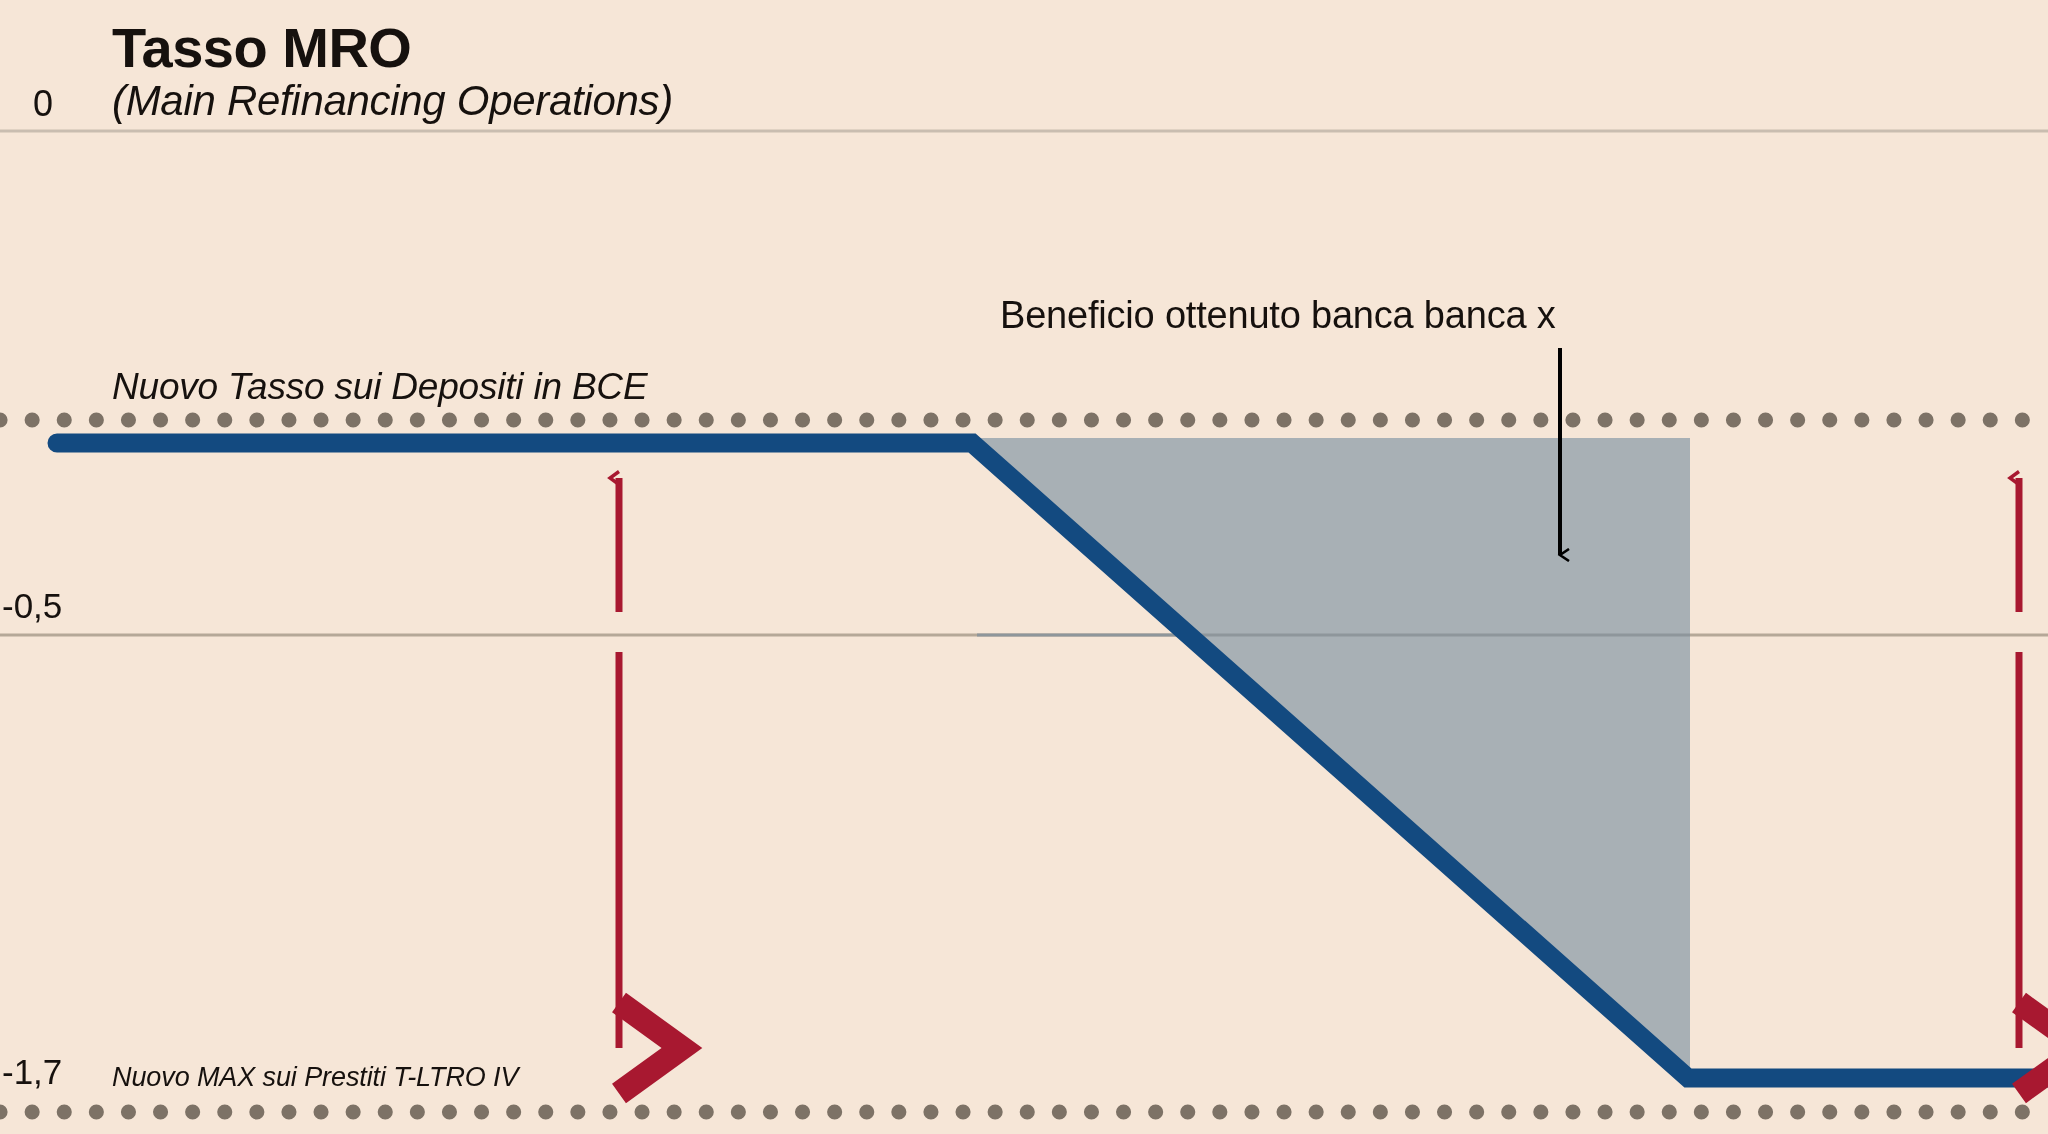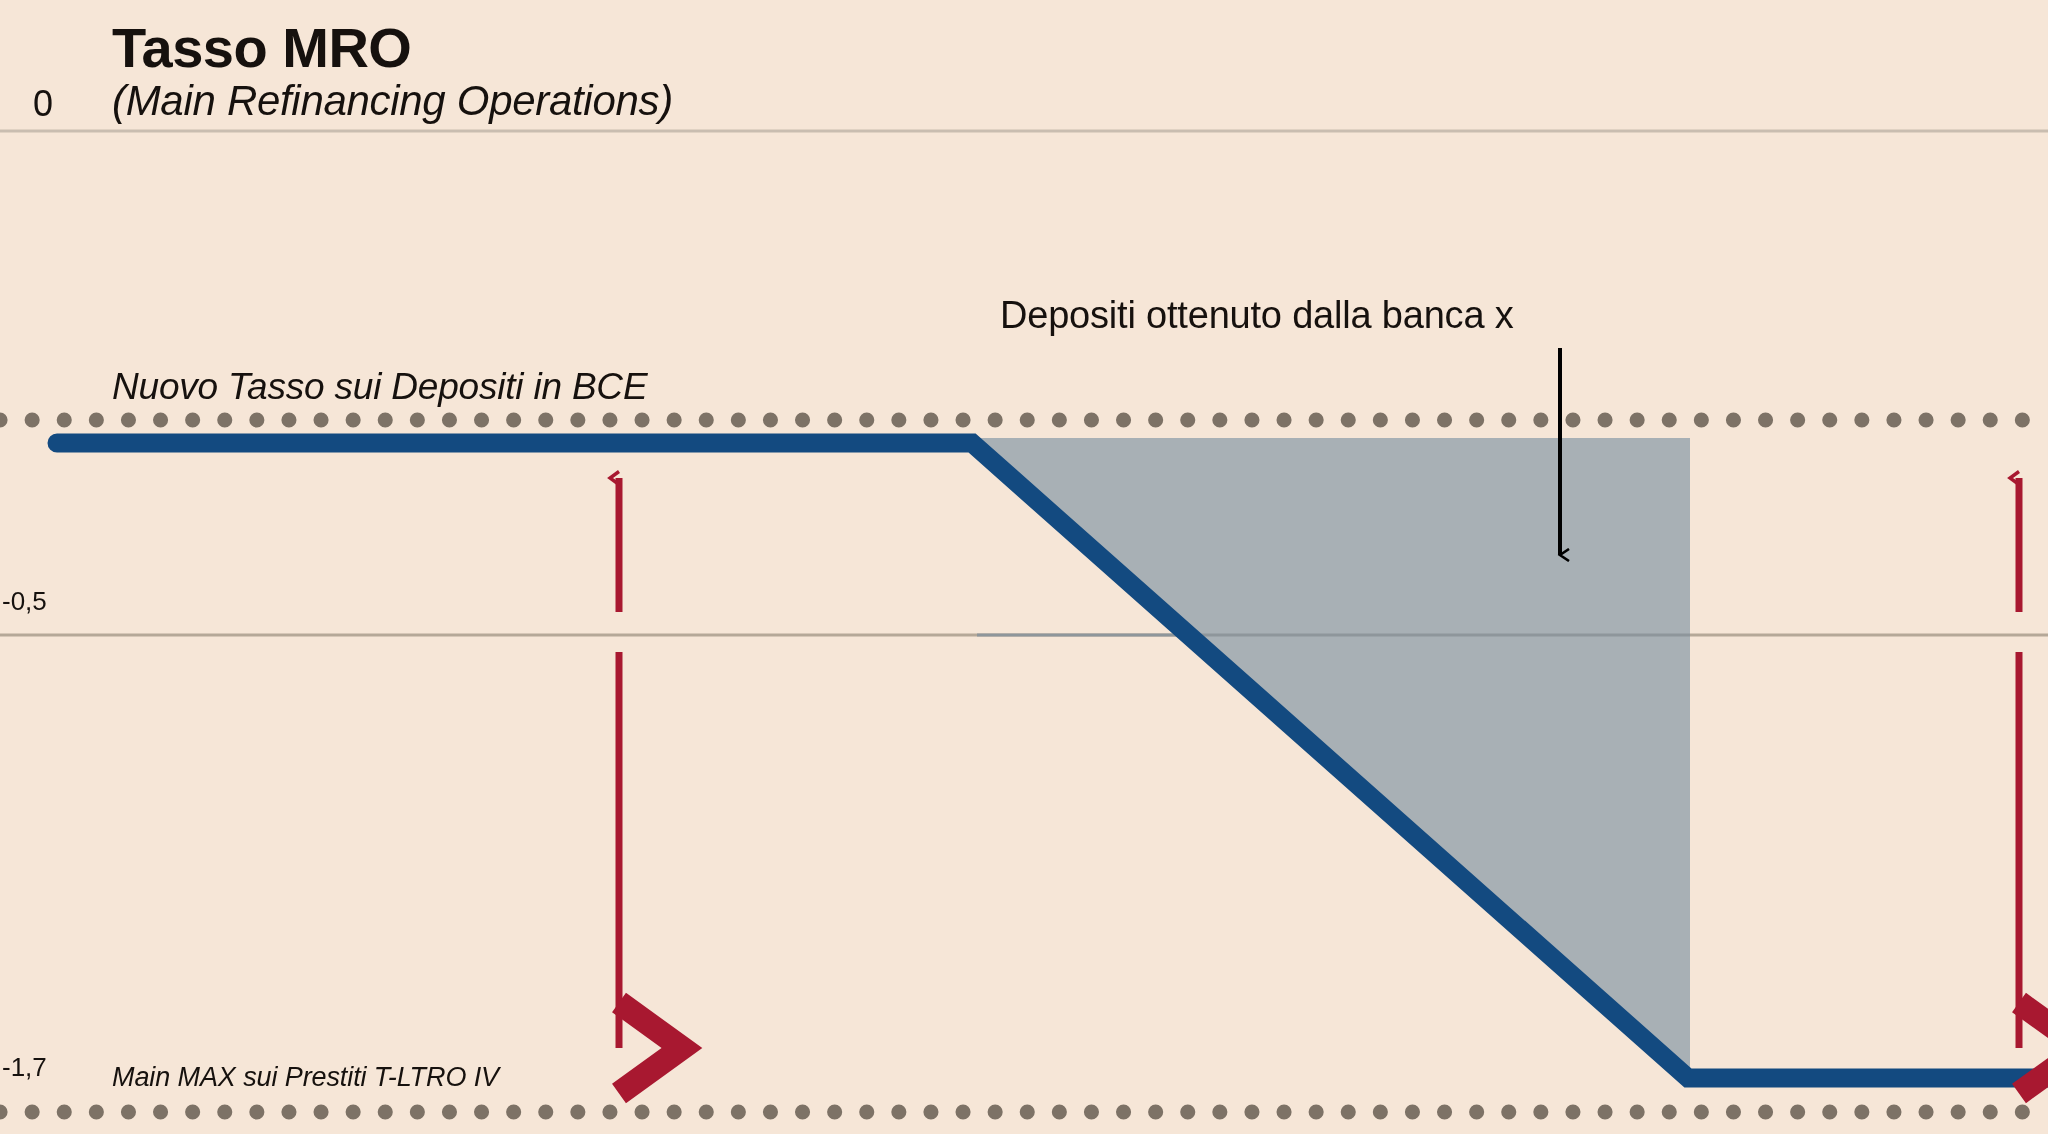--- a/index.html
+++ b/index.html
@@ -36,21 +36,21 @@
   }
   #subtitle {
     left: 112px;
     top: 80px;
     font-size: 42px;
     font-style: italic;
     letter-spacing: -0.3px;
     text-align: right;
   }
   .axlabel {
-    font-size: 26px;
+    font-size: 35px;
     color: #16110e;
   }
   #ax0 {
     left: 33px;
     top: 86px;
     font-size: 36px;
   }
   #ax05 {
     left: 2px;
     top: 588px;
@@ -135,19 +135,19 @@
   <div class="txt" id="subtitle">(Main Refinancing Operations)</div>
 
   <div class="txt axlabel" id="ax0">0</div>
 
   <div class="txt axlabel" id="ax05">-0,5</div>
 
   <div class="txt axlabel" id="ax10">-1,7</div>
 
   <div class="txt" id="lbl-depositi">Nuovo Tasso sui Depositi in BCE</div>
 
-  <div class="txt" id="lbl-prestiti">Main MAX sui Prestiti T-LTRO IV</div>
+  <div class="txt" id="lbl-prestiti">Nuovo MAX sui Prestiti T-LTRO IV</div>
 
   <div class="txt" id="annot">
-    <div>Depositi ottenuto dalla banca x</div>
+    <div>Beneficio ottenuto banca banca x</div>
   </div>
 
 </div>
 
 </body></html>

